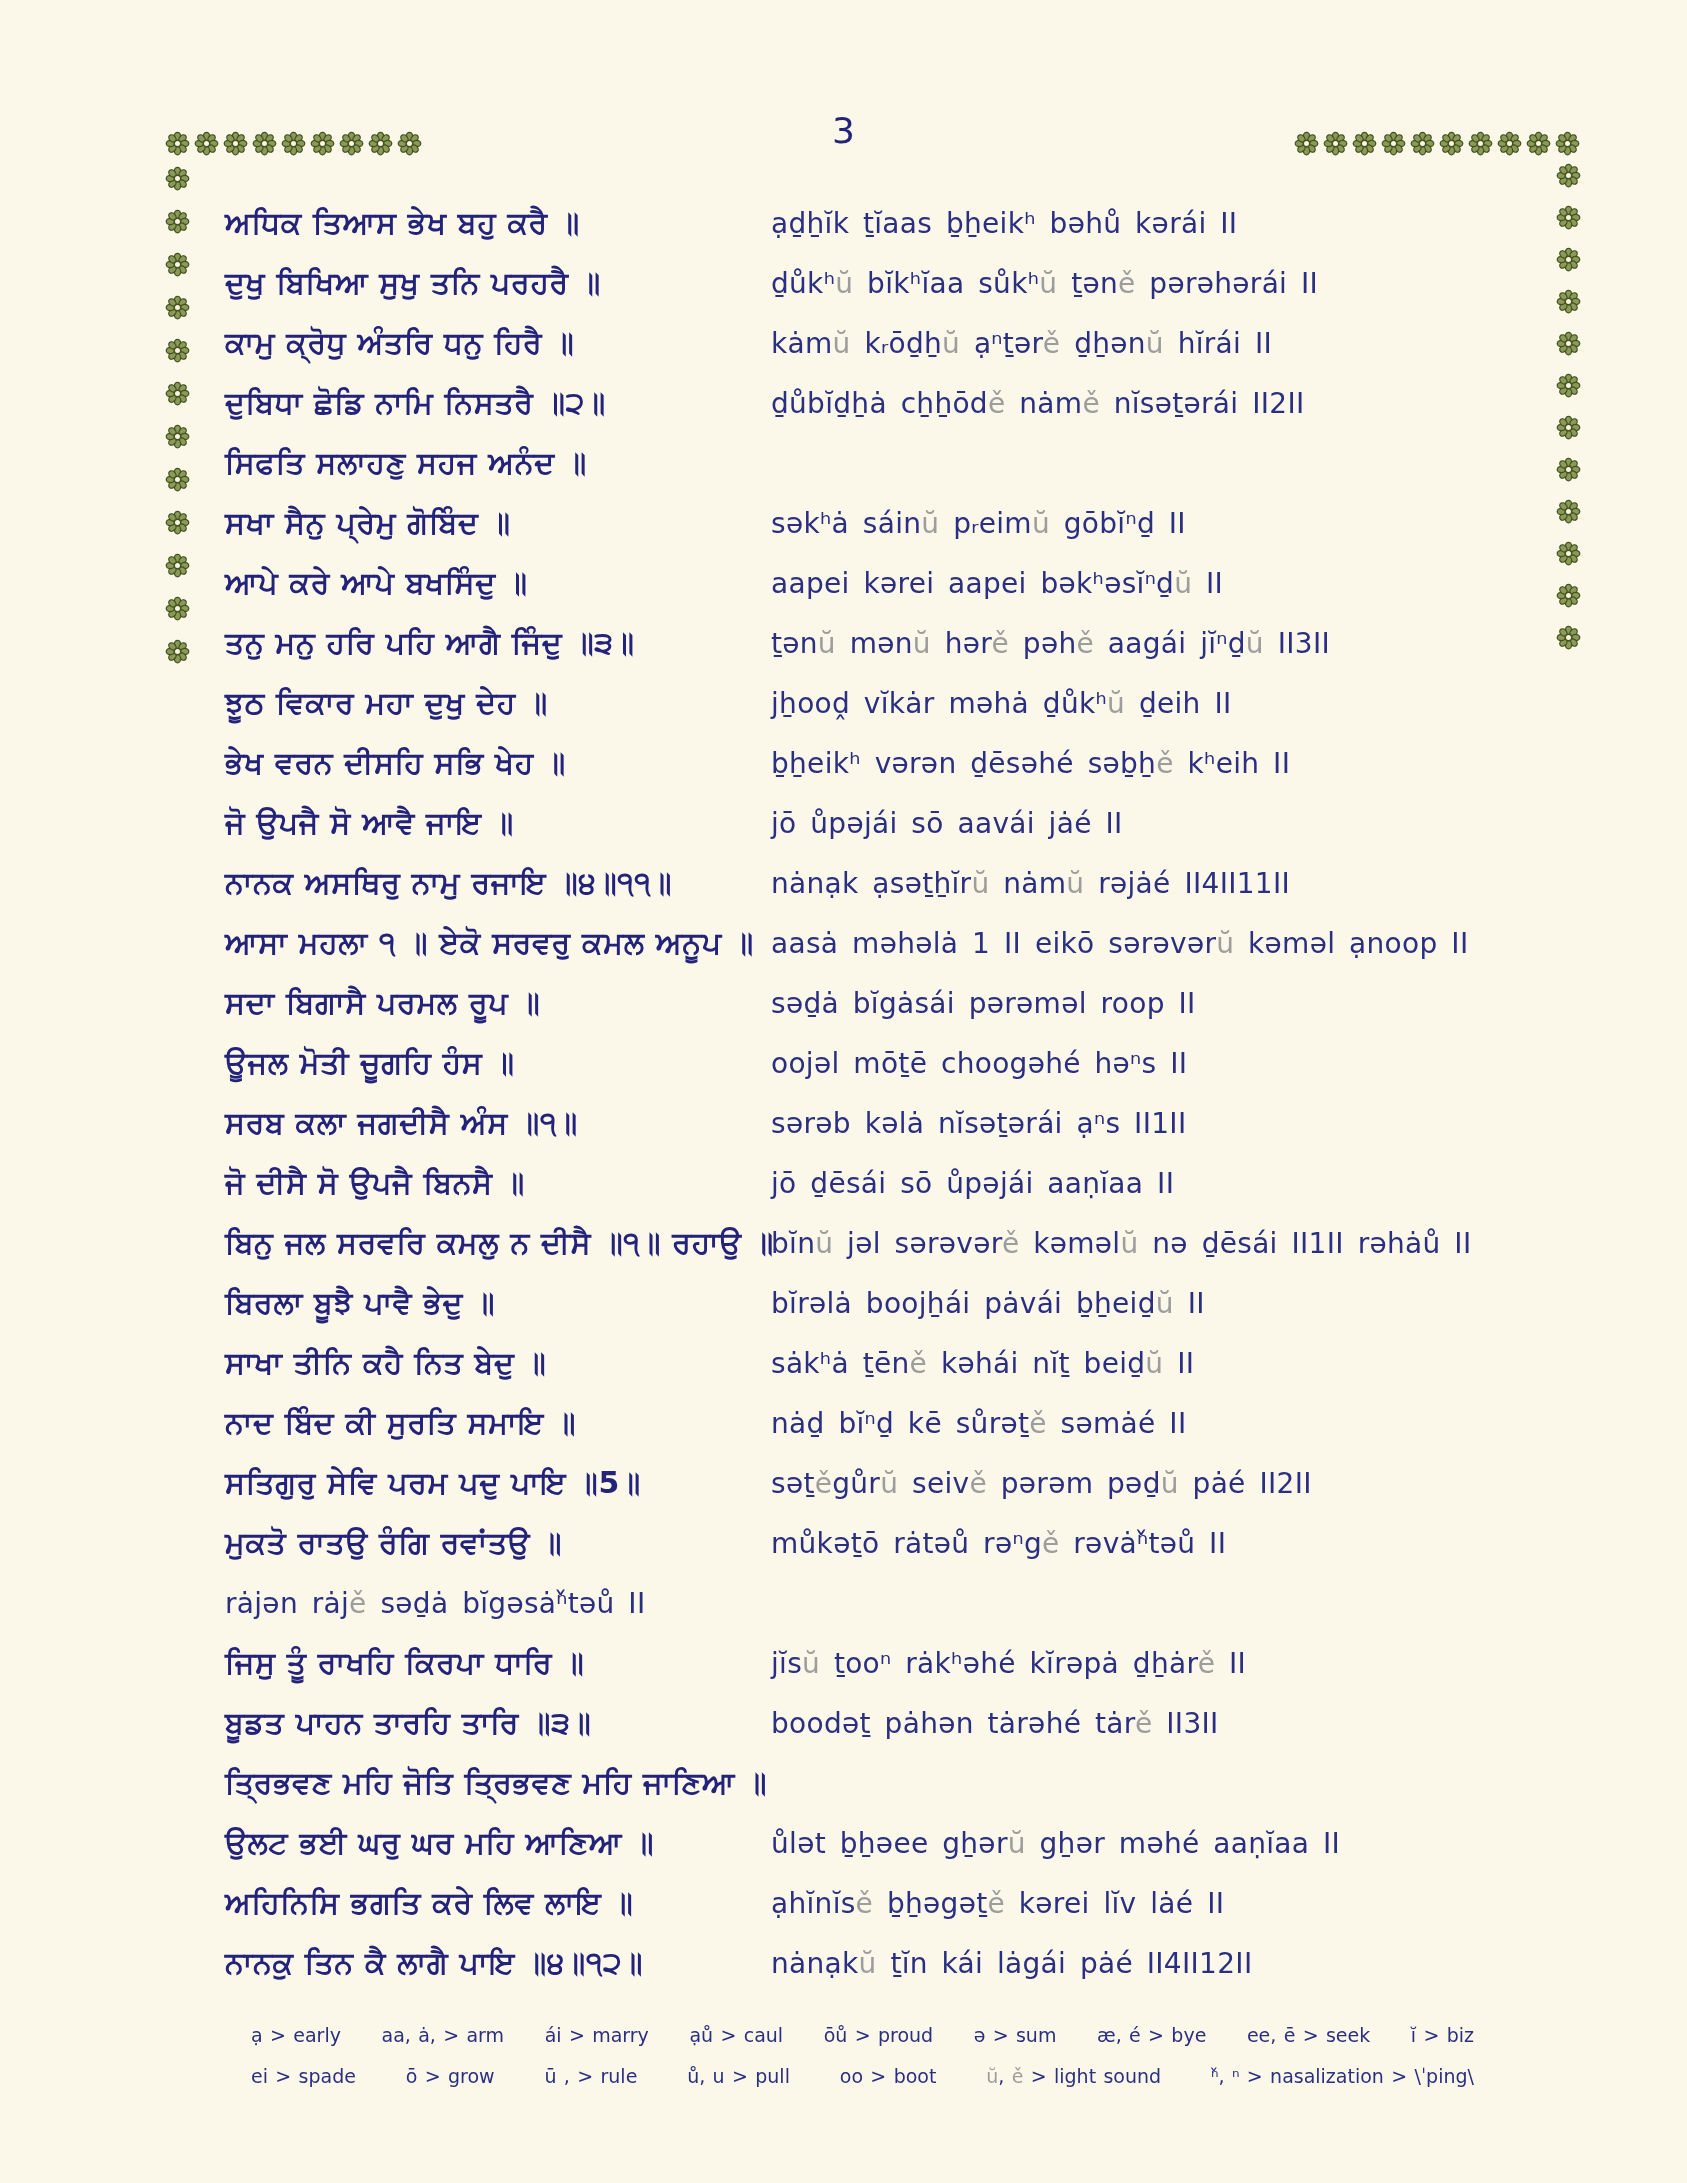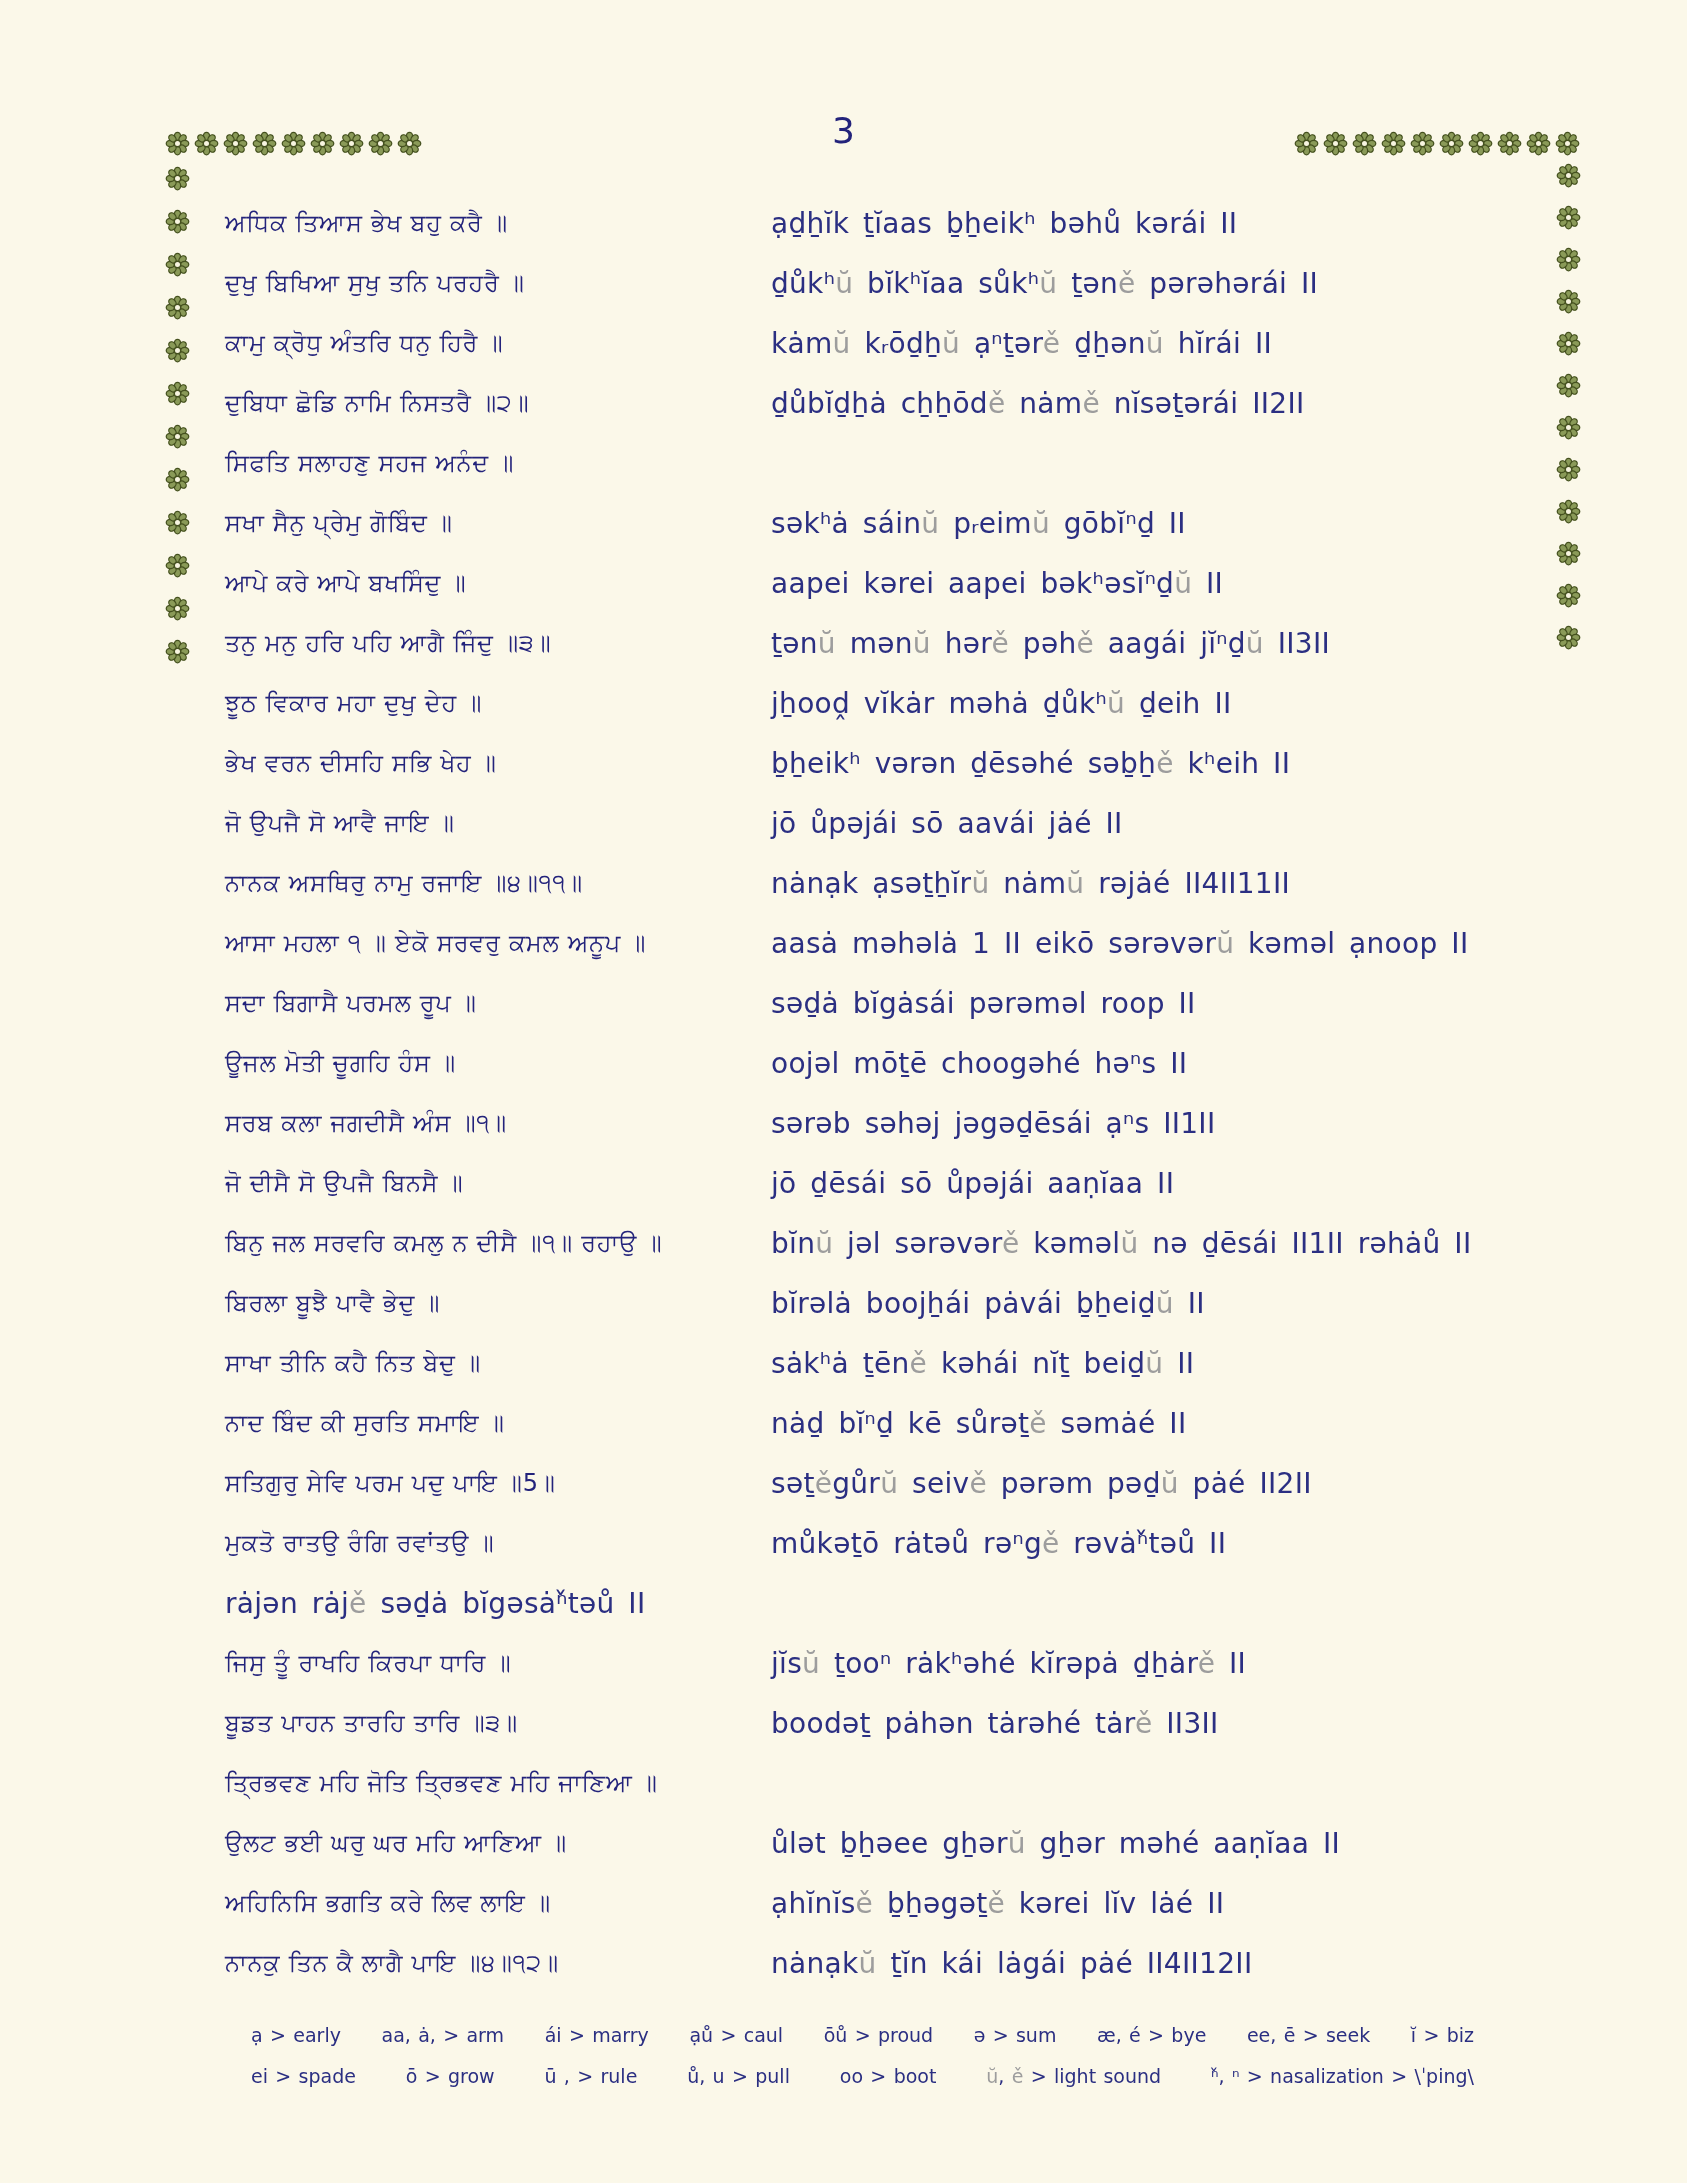--- a/index.html
+++ b/index.html
@@ -24,21 +24,21 @@
   }
   .orn{position:absolute;display:flex;}
   #orn-tl{left:165px;top:131px;gap:4px;}
   #orn-tr{left:1294px;top:131px;gap:4px;}
   #orn-l{left:165px;top:166px;flex-direction:column;gap:18px;}
   #orn-r{left:1556px;top:163px;flex-direction:column;gap:17px;}
   .orn svg{display:block;}
   #verses{position:absolute;left:225px;top:193px;width:1403px;}
   .verse-row{display:grid;grid-template-columns:546px 1fr;height:60px;align-items:center;}
   .gurmukhi{
-    font-size:24px;font-weight:400;color:var(--ink);
+    font-size:30px;font-weight:700;color:var(--ink);
     white-space:nowrap;letter-spacing:0.7px;
   }
   .roman{
     font-size:28px;color:var(--roman);
     white-space:nowrap;word-spacing:4.6px;letter-spacing:0.3px;
   }
   .soft{color:var(--gray);}
   .legend{
     position:absolute;left:251px;top:2014px;width:1223px;color:var(--roman);
   }
@@ -588,21 +588,21 @@
       <div class="verse-row">
         <div class="gurmukhi">ਸਦਾ ਬਿਗਾਸੈ ਪਰਮਲ ਰੂਪ ॥</div>
         <div class="roman">səḏȧ bĭgȧsái pərəməl roop II</div>
       </div>
       <div class="verse-row">
         <div class="gurmukhi">ਊਜਲ ਮੋਤੀ ਚੂਗਹਿ ਹੰਸ ॥</div>
         <div class="roman">oojəl mōṯē choogəhé həⁿs II</div>
       </div>
       <div class="verse-row">
         <div class="gurmukhi">ਸਰਬ ਕਲਾ ਜਗਦੀਸੈ ਅੰਸ ॥੧॥</div>
-        <div class="roman">sərəb səhəj jəgəḏēsái ạⁿs II1II</div>
+        <div class="roman">sərəb kəlȧ nĭsəṯərái ạⁿs II1II</div>
       </div>
       <div class="verse-row">
         <div class="gurmukhi">ਜੋ ਦੀਸੈ ਸੋ ਉਪਜੈ ਬਿਨਸੈ ॥</div>
         <div class="roman">jō ḏēsái sō ůpəjái aaṇĭaa II</div>
       </div>
       <div class="verse-row">
         <div class="gurmukhi">ਬਿਨੁ ਜਲ ਸਰਵਰਿ ਕਮਲੁ ਨ ਦੀਸੈ ॥੧॥ ਰਹਾਉ ॥</div>
         <div class="roman">bĭn<span class="soft">ŭ</span> jəl sərəvər<span class="soft">ě</span> kəməl<span class="soft">ŭ</span> nə ḏēsái II1II rəhȧů II</div>
       </div>
       <div class="verse-row">

